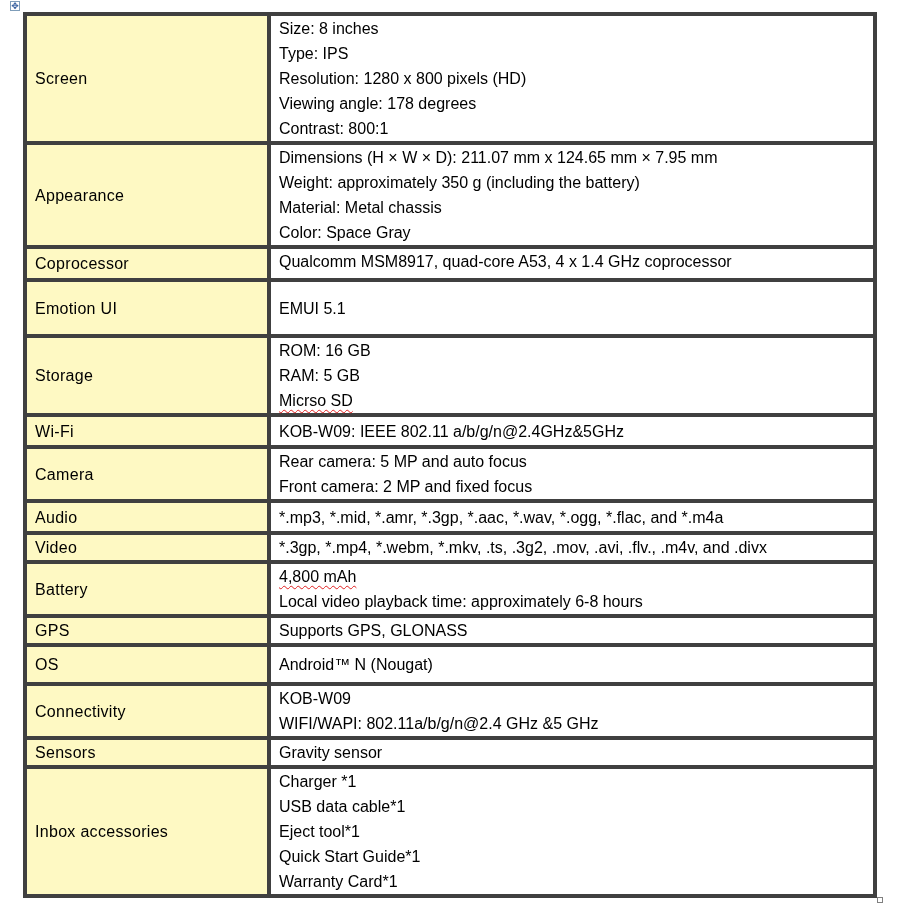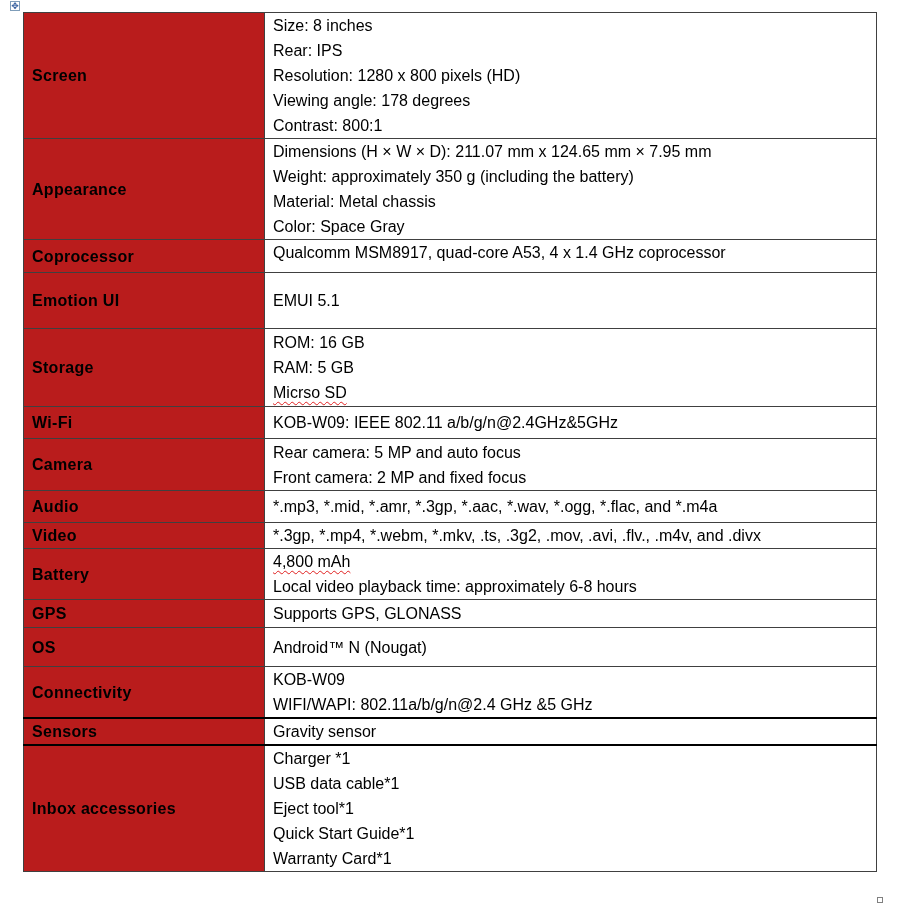--- a/index.html
+++ b/index.html
@@ -5,23 +5,23 @@
   html, body { margin: 0; padding: 0; background: #ffffff; }
   body { width: 902px; height: 921px; position: relative; overflow: hidden;
          font-family: "Liberation Sans", "DejaVu Sans", sans-serif; color: #000; }
   .move-handle { position: absolute; left: 10px; top: 1px; width: 10px; height: 10px;
                  border: 1px solid #7f9db9; background: #fff; box-sizing: border-box;
                  font-size: 9px; line-height: 8px; text-align: center; color: #2b579a; }
   .resize-handle { position: absolute; left: 877px; top: 897px; width: 6px; height: 6px;
                    border: 1px solid #808080; background: #fff; box-sizing: border-box; }
   table.spec { position: absolute; left: 23px; top: 12px; width: 854px;
                border-collapse: collapse; table-layout: fixed; }
-  table.spec td { border: 1px solid #404040; padding: 0 8px; vertical-align: middle;
+  table.spec td { border: 4px solid #404040; padding: 0 8px; vertical-align: middle;
                   font-size: 16px; line-height: 25px; }
-  table.spec td.label { width: 224px; background: #b91c1c; font-weight: bold;
+  table.spec td.label { width: 224px; background: #fef9c3; font-weight: normal;
                         letter-spacing: 0.3px; }
   table.spec td.value { background: #fff; }
   table.spec td.value div { white-space: nowrap; }
   tr.thick-top td { border-top: 2px solid #000; }
   .squiggle { text-decoration: underline wavy #e02020; text-decoration-thickness: 1px;
               text-underline-offset: 3px; }
 </style>
 </head>
 <body>
 
@@ -29,21 +29,21 @@
   <span>✥</span>
 </div>
 
 <table class="spec">
   <tbody>
 
     <tr style="height:126px">
       <td class="label">Screen</td>
       <td class="value">
         <div>Size: 8 inches</div>
-        <div>Rear: IPS</div>
+        <div>Type: IPS</div>
         <div>Resolution: 1280 x 800 pixels (HD)</div>
         <div>Viewing angle: 178 degrees</div>
         <div>Contrast: 800:1</div>
       </td>
     </tr>
 
     <tr style="height:100px">
       <td class="label">Appearance</td>
       <td class="value">
         <div>Dimensions (H × W × D): 211.07 mm x 124.65 mm × 7.95 mm</div>

